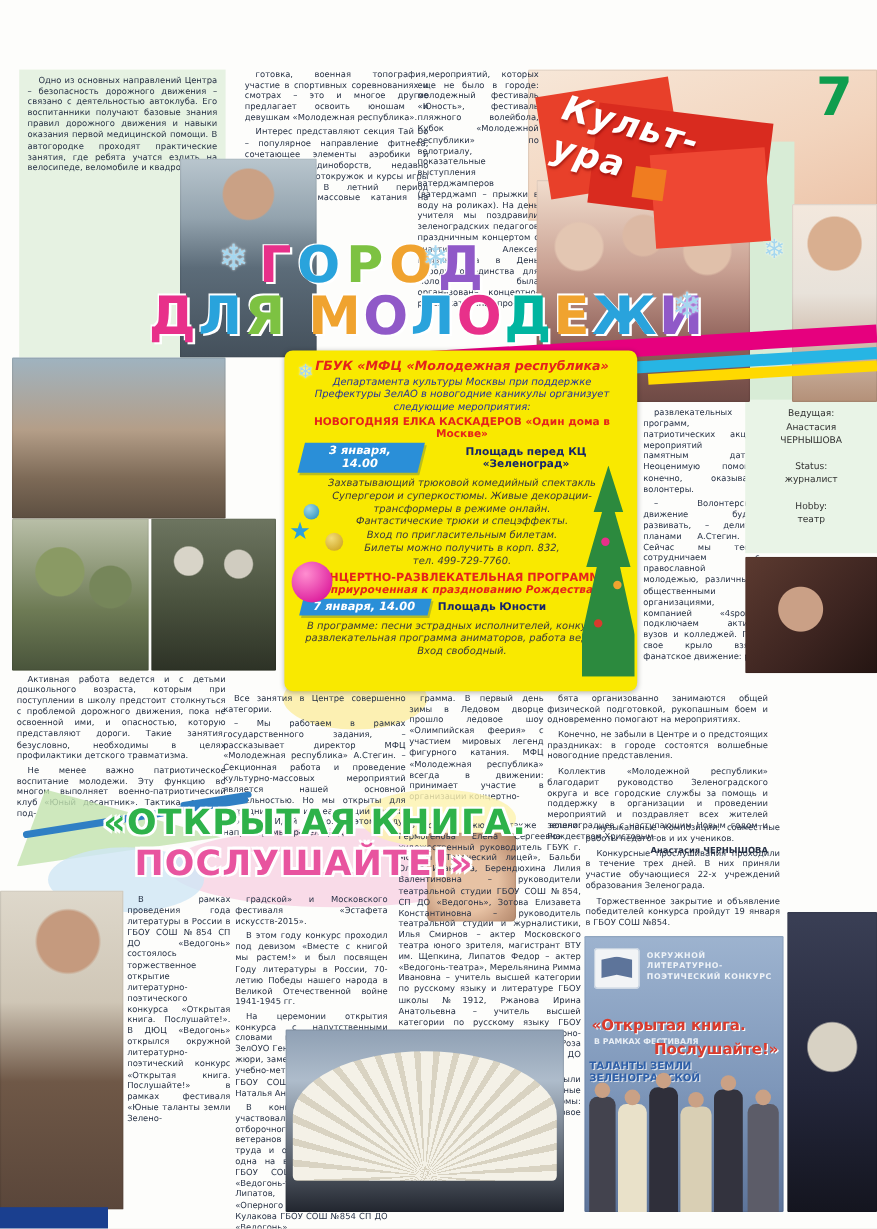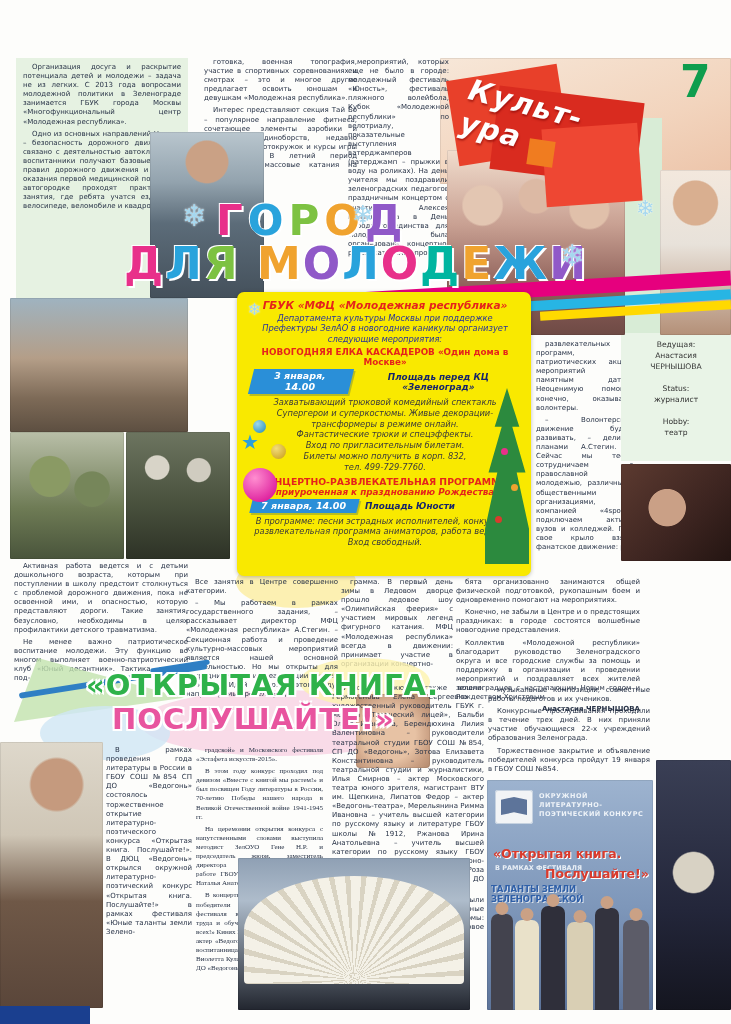--- a/index.html
+++ b/index.html
@@ -90,21 +90,21 @@
   .ebox{left:237px;top:292px;width:294px;height:284px;background:#f9e900;border-radius:7px;
         z-index:3;box-sizing:border-box;padding:7px 12px 16px 14px;text-align:center;
         box-shadow:0 1px 4px rgba(0,0,0,.25);}
   .eb-title{color:#e5231b;font-weight:bold;font-style:italic;font-size:10.5px;margin-bottom:2px;}
   .eb-intro{color:#27339b;font-style:italic;font-size:8.3px;line-height:1.25;margin-bottom:3px;}
   .eb-event{color:#e5231b;font-weight:bold;font-size:8.8px;margin:2px 0;}
   .eb-row{display:flex;align-items:center;justify-content:flex-start;gap:7px;margin:2px 0 3px 0;}
   .eb-date{background:#2a8fd8;color:#fff;font-weight:bold;font-style:italic;font-size:9.5px;
      padding:1px 12px 2px 10px;transform:skewX(-14deg);box-shadow:2px 2px 0 rgba(0,60,120,.25);}
   .eb-date span{display:inline-block;transform:skewX(14deg);}
-  .eb-place{color:#15246b;font-weight:bold;font-size:8.8px;font-style:italic;}
+  .eb-place{color:#15246b;font-weight:bold;font-size:8.8px;}
   .eb-body{color:#3a3a3a;font-style:italic;font-size:8.3px;line-height:1.3;}
   .eb-event2a{color:#e5231b;font-weight:bold;font-size:9.3px;margin-top:3px;}
   .eb-event2b{color:#e5231b;font-weight:bold;font-style:italic;font-size:8.8px;margin-bottom:2px;}
   .orn{position:absolute;border-radius:50%;}
   .orn-pink{left:6px;top:176px;width:34px;height:34px;background:radial-gradient(circle at 35% 30%,#ff8ed0,#d4008f);}
   .orn-gold1{left:34px;top:152px;width:15px;height:15px;background:radial-gradient(circle at 35% 30%,#f3dd7a,#c79a14);}
   .orn-gold2{left:16px;top:128px;width:13px;height:13px;background:radial-gradient(circle at 35% 30%,#9fd8e8,#1e88b8);}
   .orn-star{position:absolute;left:4px;top:138px;color:#2aa0dc;font-size:20px;}
   .tree{position:absolute;right:2px;top:96px;width:44px;height:176px;
      background:#2c8a3e;clip-path:polygon(50% 0,78% 22%,62% 22%,92% 48%,72% 48%,100% 80%,100% 100%,0 100%,0 80%,28% 48%,8% 48%,38% 22%,22% 22%);
@@ -121,21 +121,21 @@
   .b-blue{left:40px;top:706px;width:130px;height:54px;background:#cfe6f5;border-radius:50%;opacity:.8;}
   .b-yel{left:300px;top:658px;width:130px;height:48px;background:#fdf2ae;border-radius:50%;opacity:.8;}
   .b-yel2{left:236px;top:556px;width:120px;height:52px;background:#fce98a;border-radius:50%;opacity:.65;}
   .swoosh{left:18px;top:678px;width:190px;height:6px;background:#2f7fc4;border-radius:3px;transform:rotate(-9deg);z-index:1;}
   .swoosh2{left:150px;top:664px;width:60px;height:5px;background:#2f7fc4;border-radius:3px;transform:rotate(-9deg);z-index:1;}
   .bh{position:absolute;font-weight:bold;white-space:nowrap;z-index:2;
       text-shadow:2px 2px 0 #fff,-2px -2px 0 #fff,2px -2px 0 #fff,-2px 2px 0 #fff;}
   .bh1{left:86px;top:668px;font-size:29px;color:#2eb24a;letter-spacing:1px;}
   .bh2{left:112px;top:702px;font-size:29px;color:#e8549f;letter-spacing:1px;}
   .bcol1{left:106px;top:746px;width:86px;height:258px;}
-  .bcol2{left:196px;top:746px;width:127px;height:258px;font-family:Liberation Serif, serif;}
+  .bcol2{left:196px;top:746px;width:127px;height:258px;}
   .bcol3{left:332px;top:684px;width:152px;height:322px;}
   .bcol4{left:488px;top:686px;width:162px;height:92px;}
   .bluebar{left:0;top:1006px;width:90px;height:18px;background:#1a3f8f;}
   
   .po-logo{position:absolute;left:8px;top:10px;width:38px;height:34px;background:#f2f4f6;border-radius:3px;
      box-shadow:0 0 0 1px #c6d2e0 inset;}
   .po-logo::before{content:"";position:absolute;left:6px;top:7px;width:26px;height:18px;
      background:#5d749a;clip-path:polygon(0 15%,50% 0,100% 15%,100% 100%,50% 85%,0 100%);}
   .po-contest{position:absolute;left:52px;top:12px;width:108px;color:#eef3f8;font-size:6.5px;
      font-weight:bold;line-height:1.35;text-align:left;letter-spacing:.5px;}
@@ -159,21 +159,20 @@
   <div class="ph ph-wom2"></div>
   <div class="abs kult">
     <div class="kl kl1"></div>
     <div class="kl kl2"></div>
     <div class="kl kl3"></div>
     <div class="kl kl4"></div>
     <div class="kult-text">Культ-ура</div>
   </div>
 
   <div class="abs col1 txt">
-    <p>Организация досуга и раскрытие потенциала детей и молодежи – задача не из легких. С 2013 года вопросами молодежной политики в Зеленограде занимается ГБУК города Москвы «Многофункциональный центр «Молодежная республика».</p>
     <p>Одно из основных направлений Центра – безопасность дорожного движения – связано с деятельностью автоклуба. Его воспитанники получают базовые знания правил дорожного движения и навыки оказания первой медицинской помощи. В автогородке проходят практические занятия, где ребята учатся ездить на велосипеде, веломобиле и квадроцикле.</p>
   </div>
   <div class="abs col2 txt">
     <p>готовка, военная топография, участие в спортивных соревнованиях и смотрах – это и многое другое предлагает освоить юношам и девушкам «Молодежная республика».</p>
     <p>Интерес представляют секция Тай Бо – популярное направление фитнеса, сочетающее элементы аэробики и восточных единоборств, недавно открывшиеся фотокружок и курсы игры на гитаре. В летний период организуются массовые катания на роликах.</p>
   </div>
   <div class="abs col3 txt">
     <p>мероприятий, которых еще не было в городе: молодежный фестиваль «Юность», фестиваль пляжного волейбола, Кубок «Молодежной республики» по велотриалу, показательные выступления ватерджамперов (ватерджамп – прыжки в воду на роликах). На день учителя мы поздравили зеленоградских педагогов праздничным концертом с участием Алексея Глызина, а в День народного единства для молодежи была организована концертно-развлекательная про-</p>
   </div>
 

